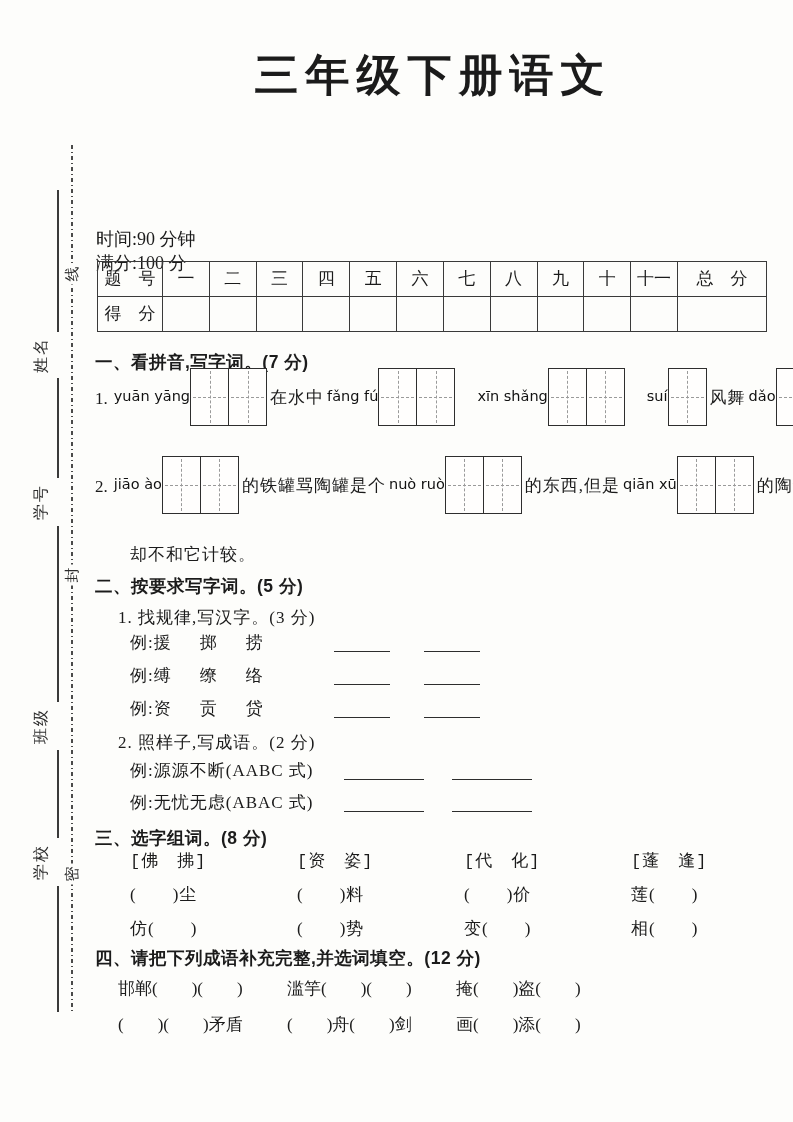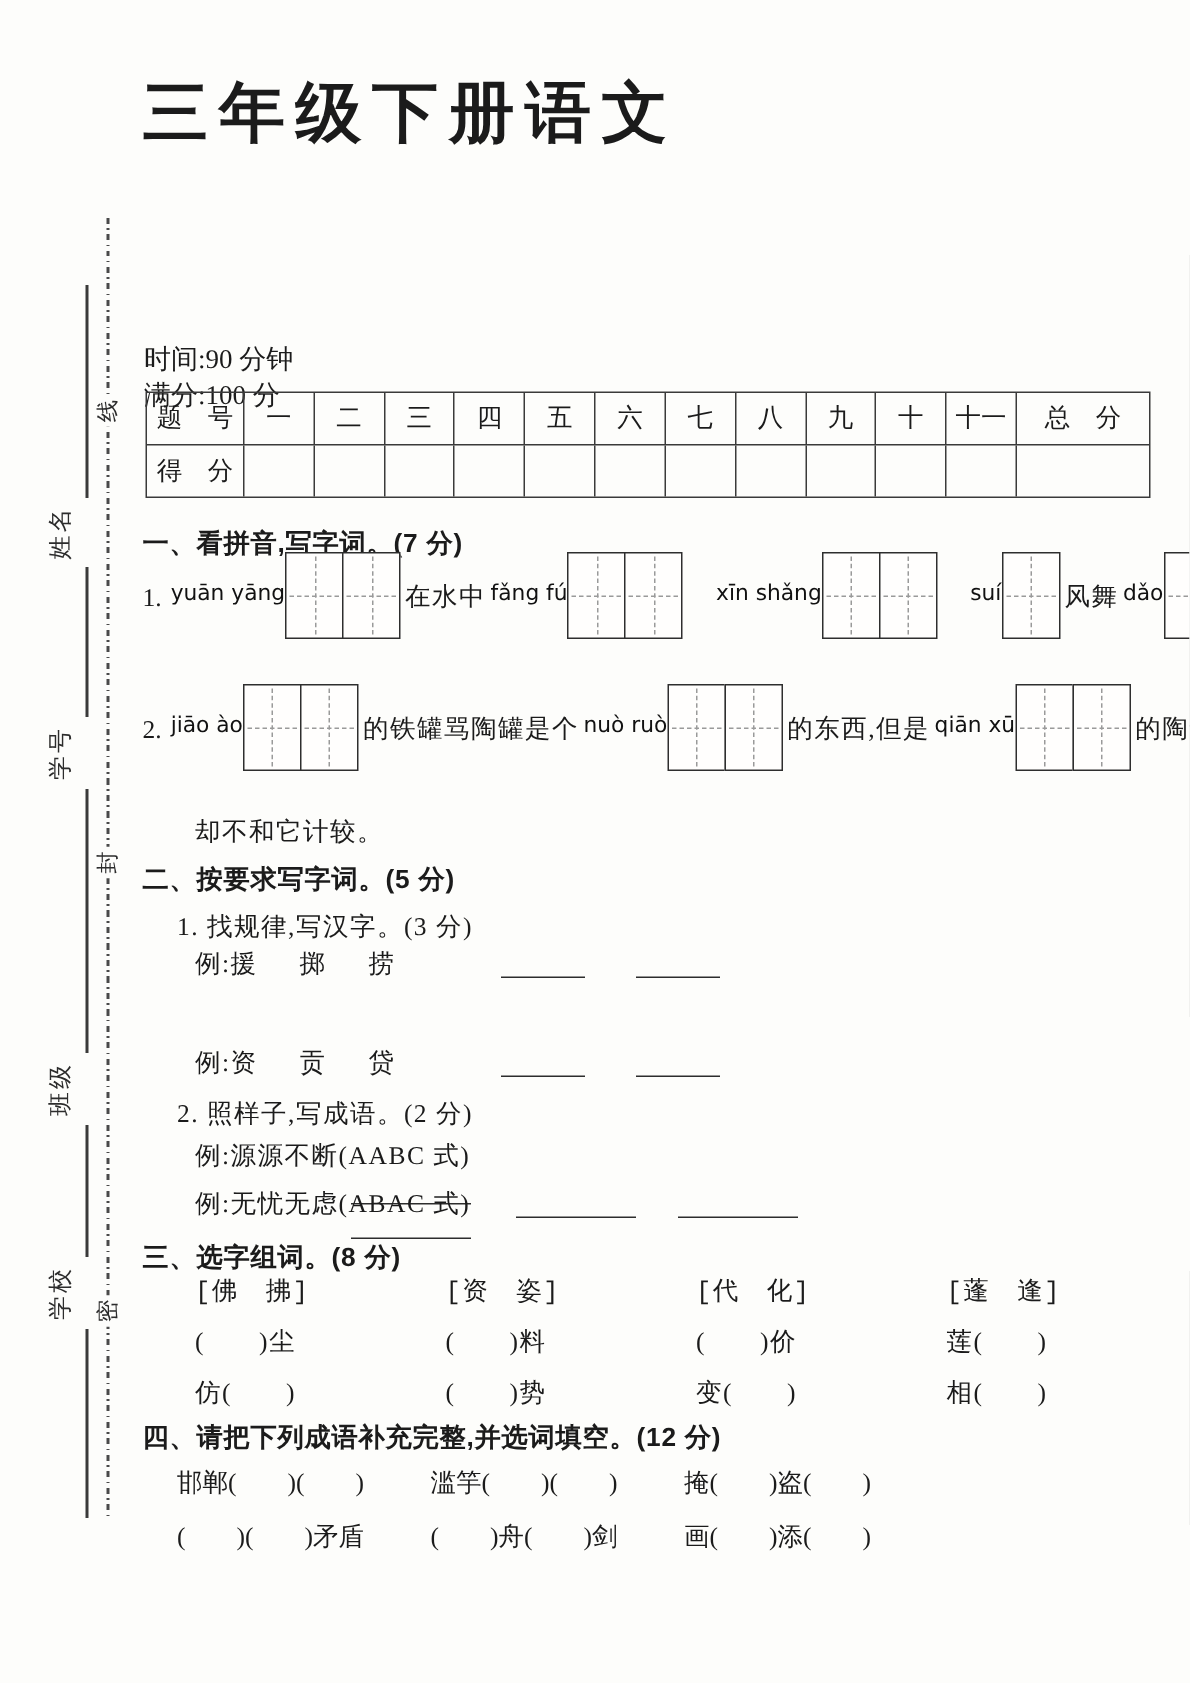--- a/index.html
+++ b/index.html
@@ -9,21 +9,21 @@
   
   .seal-dash{position:absolute;left:71px;top:145px;height:868px;width:2px;
     background:repeating-linear-gradient(to bottom,#4a4a4a 0 4px,transparent 4px 7px,#4a4a4a 7px 8px,transparent 8px 11px);}
   .seal-char{position:absolute;left:72px;transform:translate(-50%,-50%) rotate(-90deg);
     background:#fdfdfb;font-size:15px;padding:0 3px;color:#2c2c2c;}
   .seal-label{position:absolute;left:41px;transform:translate(-50%,-50%) rotate(-90deg);
     font-size:16px;white-space:nowrap;color:#2c2c2c;letter-spacing:2px;}
   .seal-blank{position:absolute;left:57px;width:1.5px;background:#3a3a3a;}
 
   
-  .hdr{position:absolute;left:95px;right:22px;}
+  .hdr{position:absolute;left:95px;right:22px;text-align:center;}
   .title{top:46px;font-size:44px;font-weight:bold;letter-spacing:7px;}
   .subtitle{top:130px;font-size:49px;font-weight:bold;letter-spacing:3px;}
   .info-row{position:absolute;top:227px;left:96px;right:30px;display:flex;
     justify-content:space-between;font-size:18px;flex-direction:column;}
 
   
   .score-table{position:absolute;top:261px;left:97px;width:668px;
     border:1.5px solid #3a3a3a;font-size:17px;}
   .st-row{display:flex;height:34px;}
   .st-row2{border-top:1px solid #3a3a3a;}
@@ -208,30 +208,37 @@
   <div class="sec-title" style="top:574px;">二、按要求写字词。(5 分)</div>
   <div class="plain" style="top:606px;left:118px;">1. 找规律,写汉字。(3 分)</div>
 
   <div class="ex-row" style="top:631px;text-align:center;">
     <span>例:援</span>
     <span class="ex-c2">掷</span>
     <span class="ex-c2">捞</span>
     <i class="blank bl-a"></i>
     <i class="blank bl-b"></i>
   </div>
+  <div class="ex-row" style="top:664px;">
+    <span>例:缚</span>
+    <span class="ex-c2">缭</span>
+    <span class="ex-c2">络</span>
+    <i class="blank bl-a"></i>
+    <i class="blank bl-b"></i>
+  </div>
   <div class="ex-row" style="top:697px;">
     <span>例:资</span>
     <span class="ex-c2">贡</span>
     <span class="ex-c2">贷</span>
     <i class="blank bl-a"></i>
     <i class="blank bl-b"></i>
   </div>
 
   <div class="plain" style="top:731px;left:118px;">2. 照样子,写成语。(2 分)</div>
-  <div class="ex-row" style="top:759px;flex-direction:column;">
+  <div class="ex-row" style="top:759px;">
     <span>例:源源不断(AABC 式)</span>
     <i class="blank bl-c"></i>
     <i class="blank bl-d"></i>
   </div>
   <div class="ex-row" style="top:791px;">
     <span>例:无忧无虑(ABAC 式)</span>
     <i class="blank bl-c"></i>
     <i class="blank bl-d"></i>
   </div>
 

